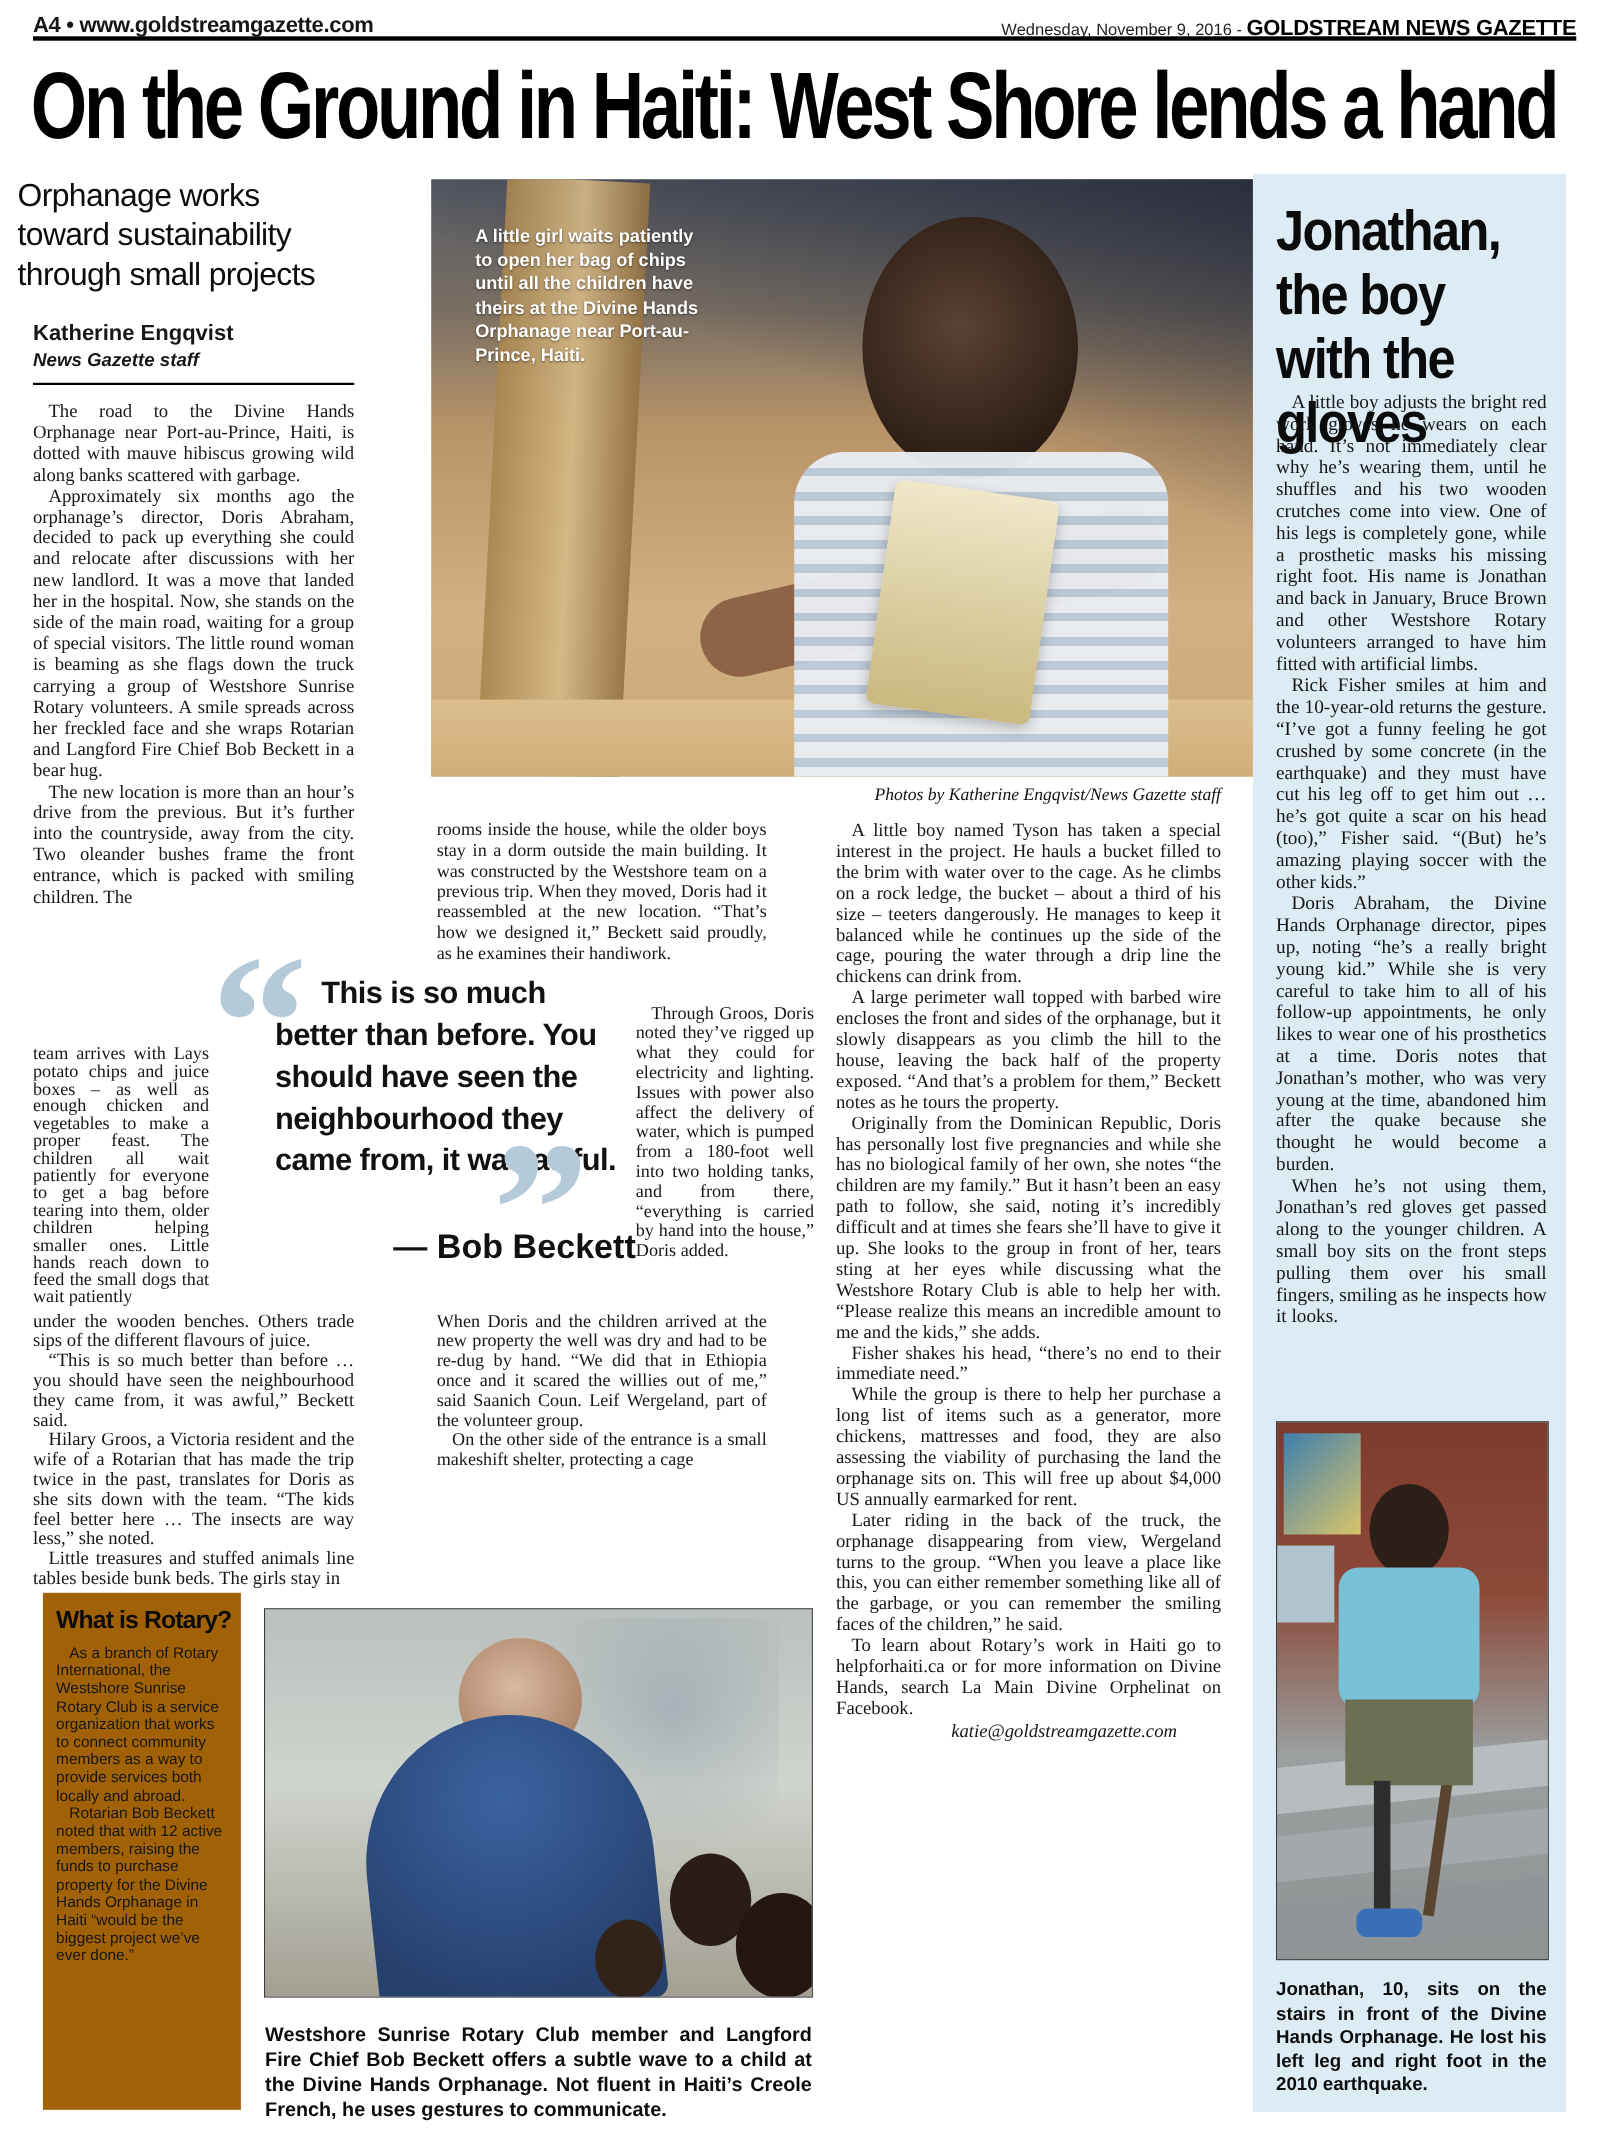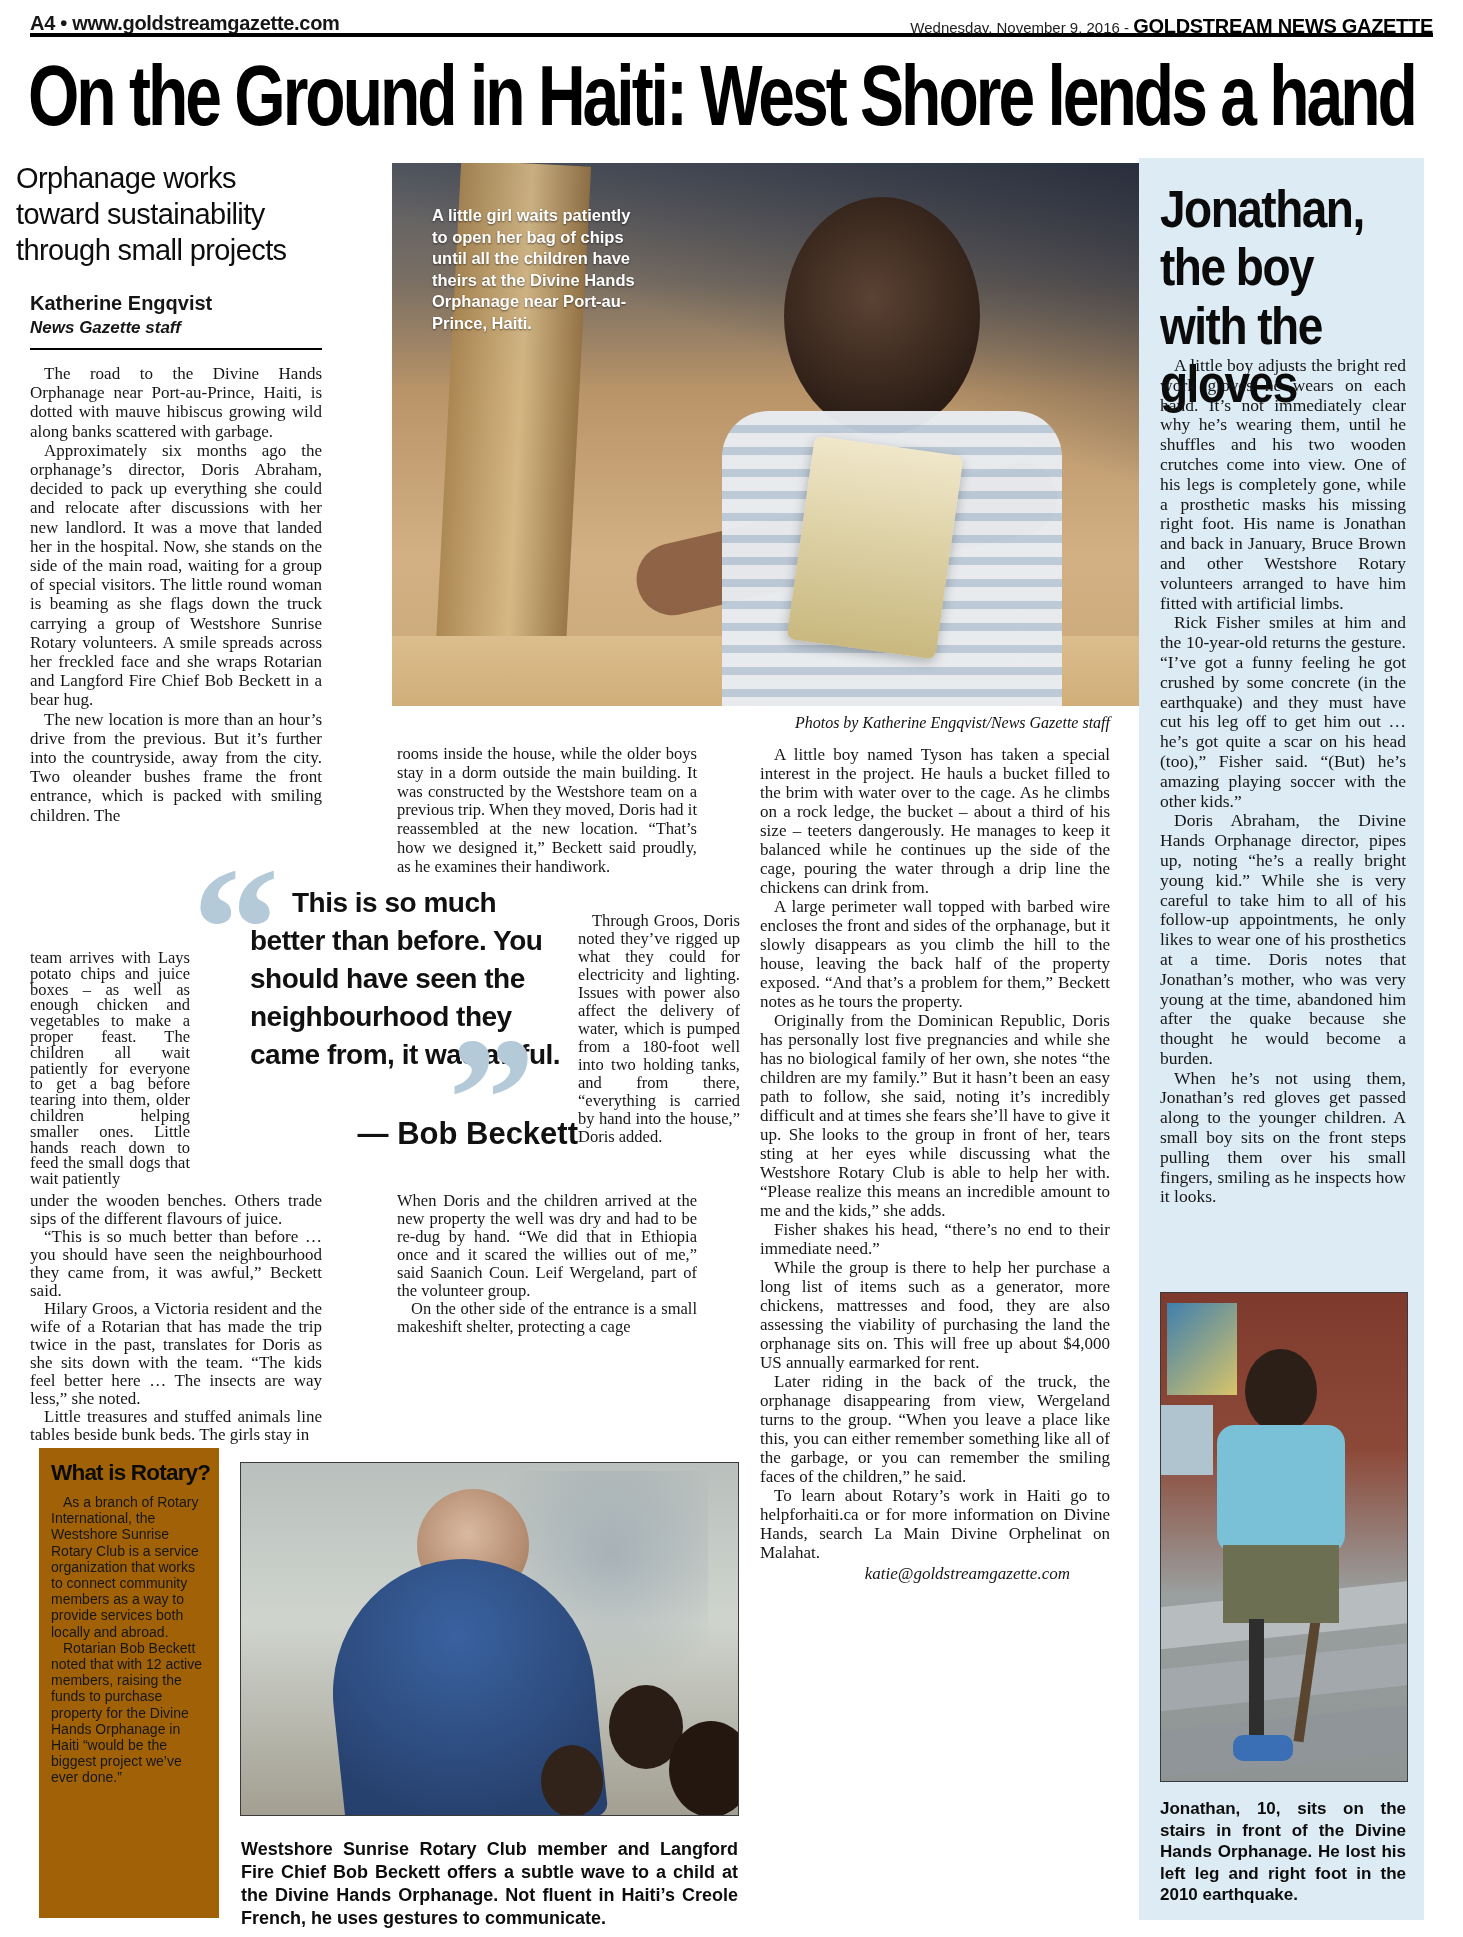--- a/index.html
+++ b/index.html
@@ -171,21 +171,21 @@
     <p>On the other side of the entrance is a small makeshift shelter, protecting a cage</p>
   </div>
 
   <div class="abs just c3">
     <p>A little boy named Tyson has taken a special interest in the project. He hauls a bucket filled to the brim with water over to the cage. As he climbs on a rock ledge, the bucket – about a third of his size – teeters dangerously. He manages to keep it balanced while he continues up the side of the cage, pouring the water through a drip line the chickens can drink from.</p>
     <p>A large perimeter wall topped with barbed wire encloses the front and sides of the orphanage, but it slowly disappears as you climb the hill to the house, leaving the back half of the property exposed. “And that’s a problem for them,” Beckett notes as he tours the property.</p>
     <p>Originally from the Dominican Republic, Doris has personally lost five pregnancies and while she has no biological family of her own, she notes “the children are my family.” But it hasn’t been an easy path to follow, she said, noting it’s incredibly difficult and at times she fears she’ll have to give it up. She looks to the group in front of her, tears sting at her eyes while discussing what the Westshore Rotary Club is able to help her with. “Please realize this means an incredible amount to me and the kids,” she adds.</p>
     <p>Fisher shakes his head, “there’s no end to their immediate need.”</p>
     <p>While the group is there to help her purchase a long list of items such as a generator, more chickens, mattresses and food, they are also assessing the viability of purchasing the land the orphanage sits on. This will free up about $4,000 US annually earmarked for rent.</p>
     <p>Later riding in the back of the truck, the orphanage disappearing from view, Wergeland turns to the group. “When you leave a place like this, you can either remember something like all of the garbage, or you can remember the smiling faces of the children,” he said.</p>
-    <p>To learn about Rotary’s work in Haiti go to helpforhaiti.ca or for more information on Divine Hands, search La Main Divine Orphelinat on Malahat.</p>
+    <p>To learn about Rotary’s work in Haiti go to helpforhaiti.ca or for more information on Divine Hands, search La Main Divine Orphelinat on Facebook.</p>
     <p class="email">katie@goldstreamgazette.com</p>
   </div>
 
   <div class="abs sidebar">
     <div class="sb-title sans">Jonathan, the boy with the gloves</div>
     <div class="sb-body just">
       <p>A little boy adjusts the bright red work gloves he wears on each hand. It’s not immediately clear why he’s wearing them, until he shuffles and his two wooden crutches come into view. One of his legs is completely gone, while a prosthetic masks his missing right foot. His name is Jonathan and back in January, Bruce Brown and other Westshore Rotary volunteers arranged to have him fitted with artificial limbs.</p>
       <p>Rick Fisher smiles at him and the 10-year-old returns the gesture. “I’ve got a funny feeling he got crushed by some concrete (in the earthquake) and they must have cut his leg off to get him out … he’s got quite a scar on his head (too),” Fisher said. “(But) he’s amazing playing soccer with the other kids.”</p>
       <p>Doris Abraham, the Divine Hands Orphanage director, pipes up, noting “he’s a really bright young kid.” While she is very careful to take him to all of his follow-up appointments, he only likes to wear one of his prosthetics at a time. Doris notes that Jonathan’s mother, who was very young at the time, abandoned him after the quake because she thought he would become a burden.</p>
       <p>When he’s not using them, Jonathan’s red gloves get passed along to the younger children. A small boy sits on the front steps pulling them over his small fingers, smiling as he inspects how it looks.</p>

